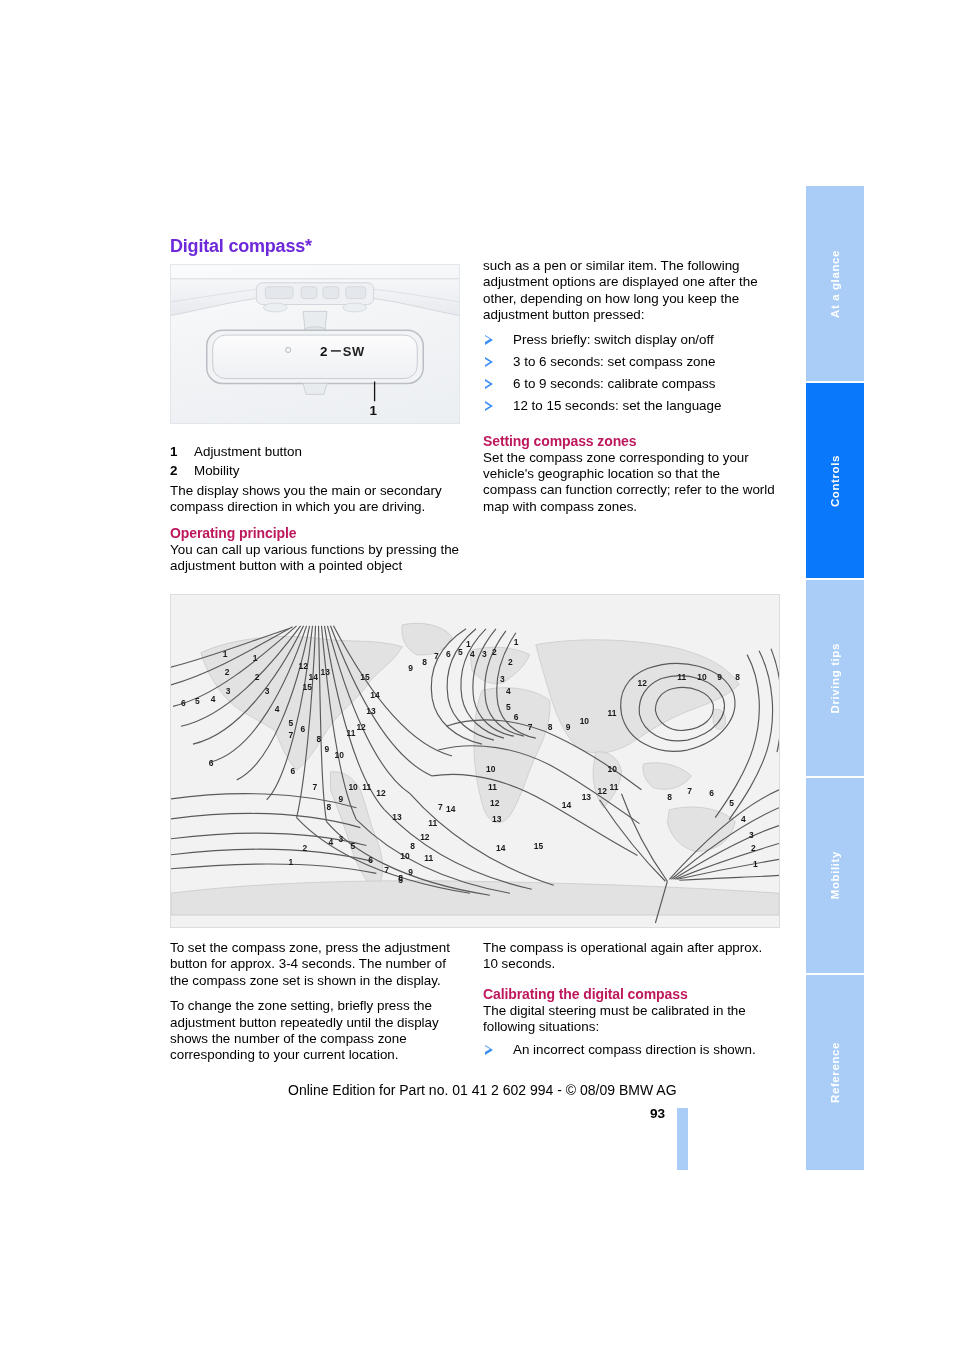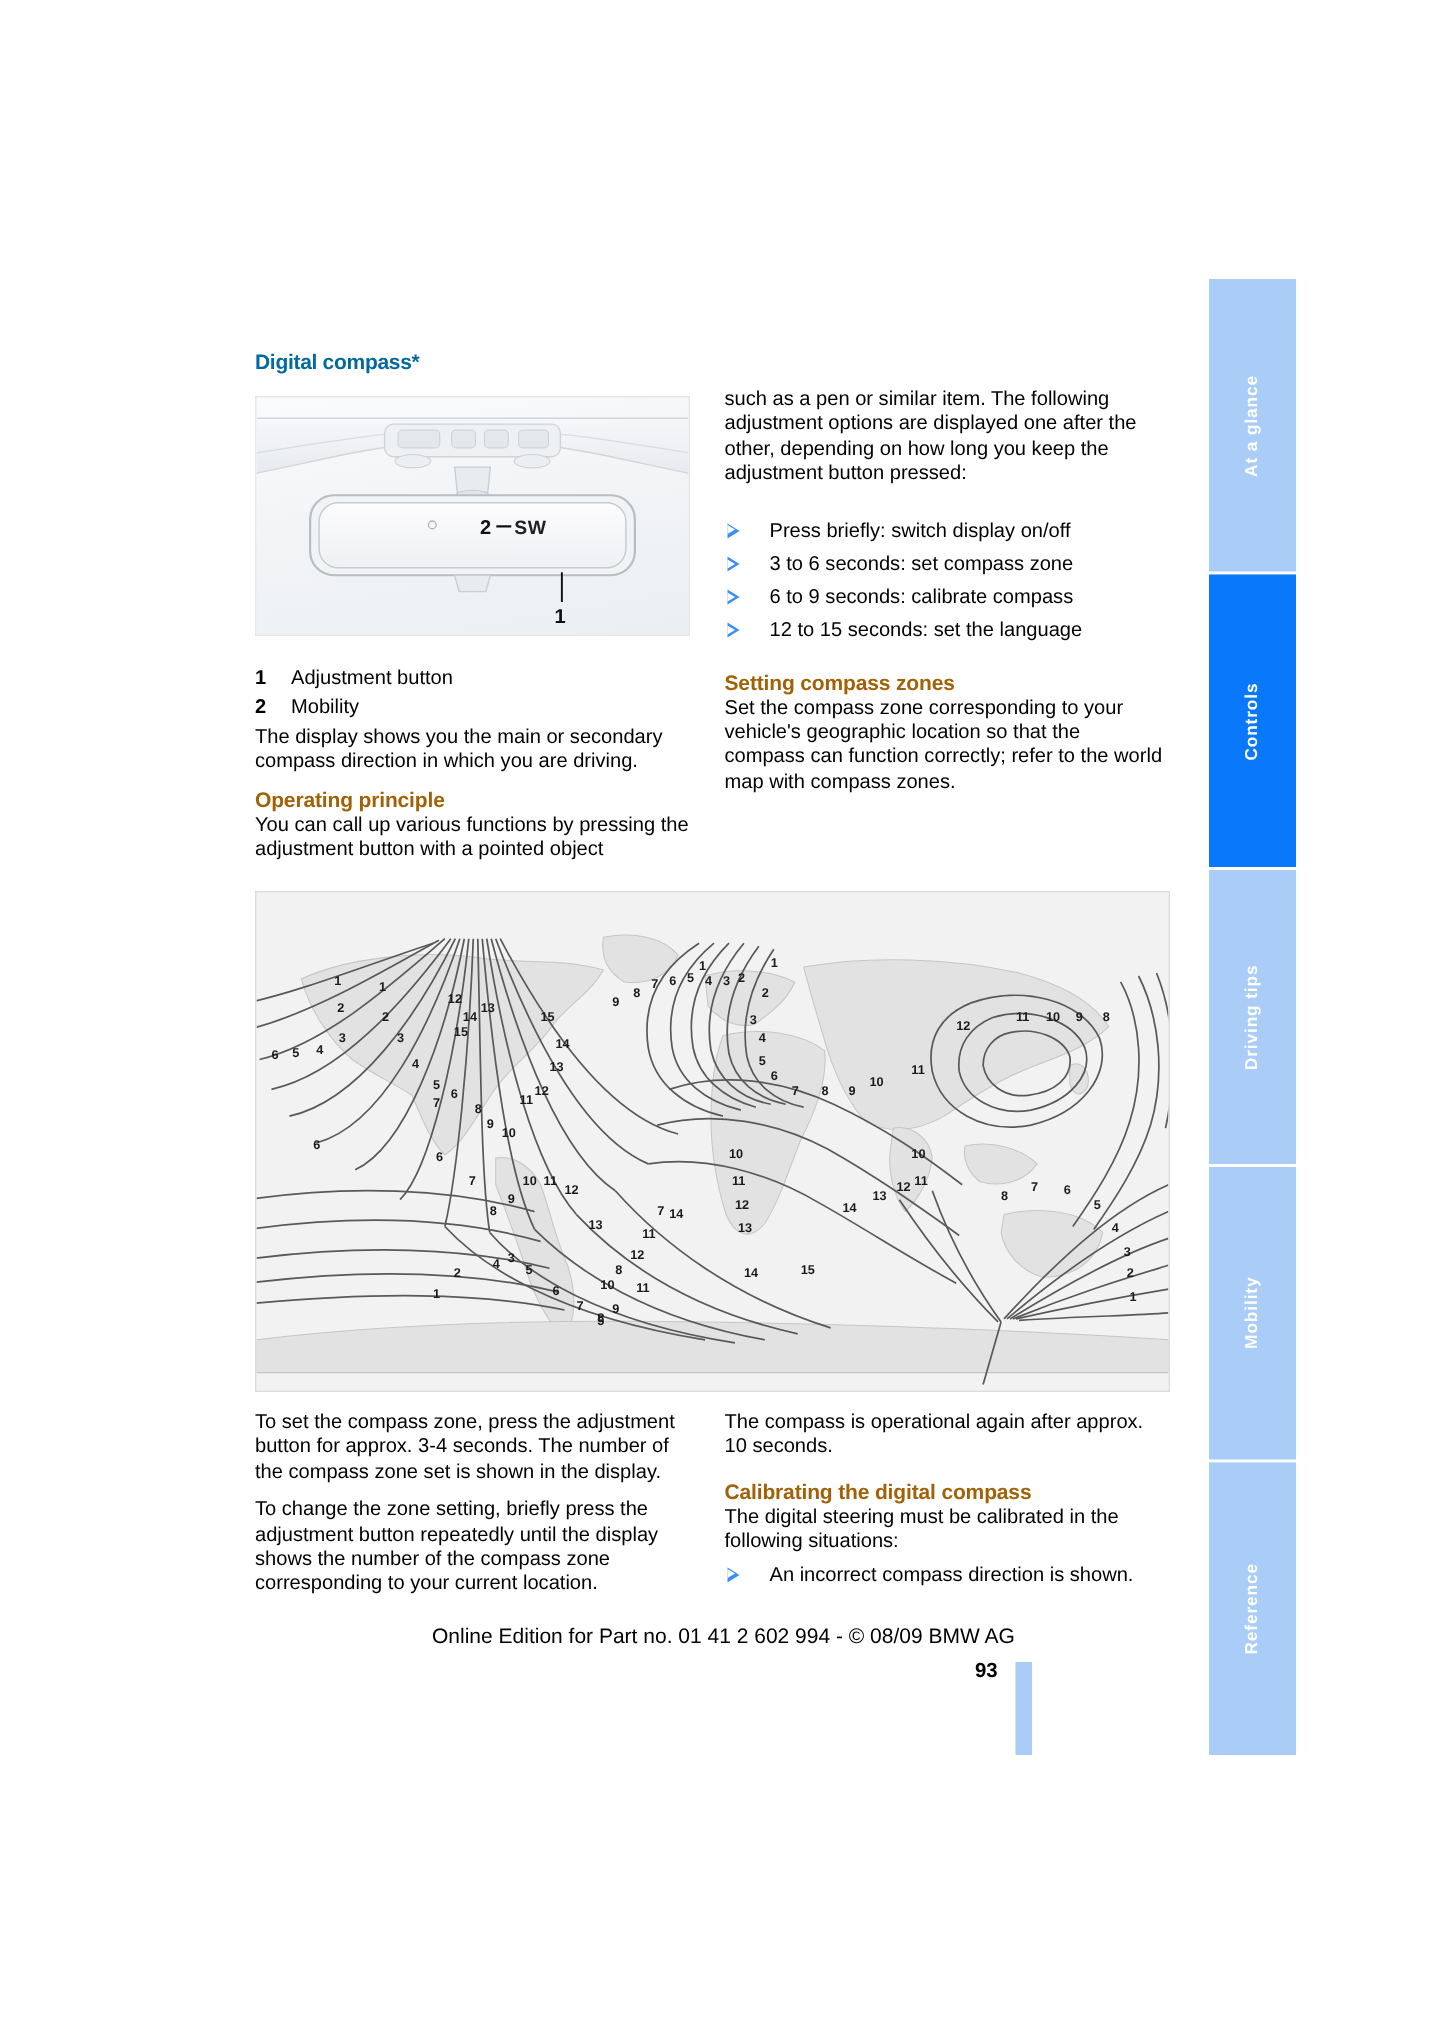--- a/index.html
+++ b/index.html
@@ -54,30 +54,30 @@
     white-space: nowrap;
     text-align: center;
   }
   .tab.active .tab-label { color: #ffffff; }
 
   
   #title {
     position: absolute;
     left: 170px;
     top: 224px;
-    font-size: 14px;
+    font-size: 18px;
     font-weight: bold;
-    color: #0369a1;
+    color: #6d28d9;
     letter-spacing: -0.2px;
   }
 
   .subhead {
     font-size: 14px;
     font-weight: bold;
-    color: #a16207;
+    color: #be185d;
     margin: 0 0 1px 0;
     letter-spacing: -0.1px;
   }
 
   
   .para {
     font-size: 13.4px;
     line-height: 16.4px;
     margin: 0 0 9px 0;
     color: #000;
@@ -302,21 +302,21 @@
       <span class="legend-txt">Mobility</span>
     </div>
 
     <p class="para">The display shows you the main or secondary compass direction in which you are driving.</p>
 
     <h2 class="subhead">Operating principle</h2>
     <p class="para tight">You can call up various functions by pressing the adjustment button with a pointed object</p>
   </div>
 
   <div id="col-right">
-    <p class="para" style="margin-bottom:22px">such as a pen or similar item. The following adjustment options are displayed one after the other, depending on how long you keep the adjustment button pressed:</p>
+    <p class="para" style="margin-bottom:8px">such as a pen or similar item. The following adjustment options are displayed one after the other, depending on how long you keep the adjustment button pressed:</p>
 
     <ul class="bullets">
       <li><span class="tri"></span><span>Press briefly: switch display on/off</span></li>
       <li><span class="tri"></span><span>3 to 6 seconds: set compass zone</span></li>
       <li><span class="tri"></span><span>6 to 9 seconds: calibrate compass</span></li>
       <li style="margin-bottom:18px"><span class="tri"></span><span>12 to 15 seconds: set the language</span></li>
     </ul>
 
     <h2 class="subhead">Setting compass zones</h2>
     <p class="para tight">Set the compass zone corresponding to your vehicle's geographic location so that the compass can function correctly; refer to the world map with compass zones.</p>

